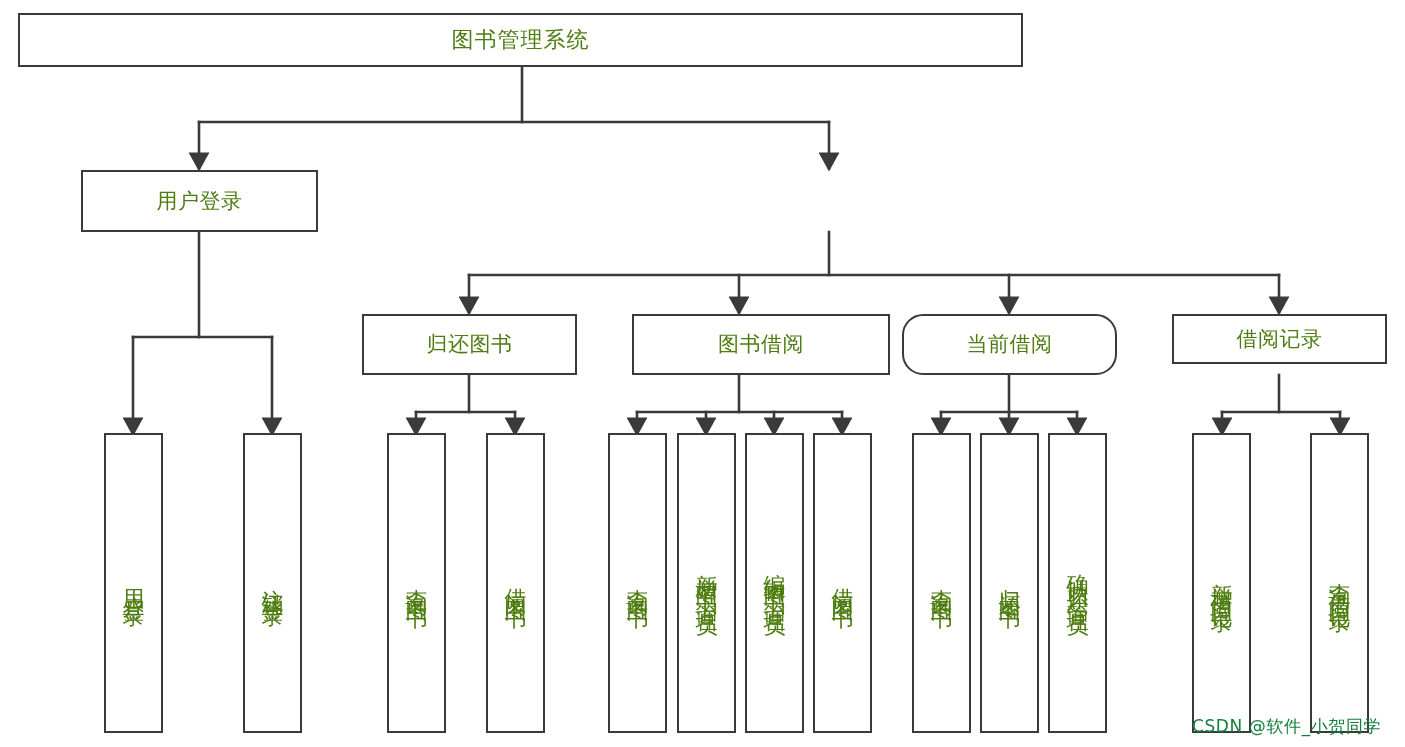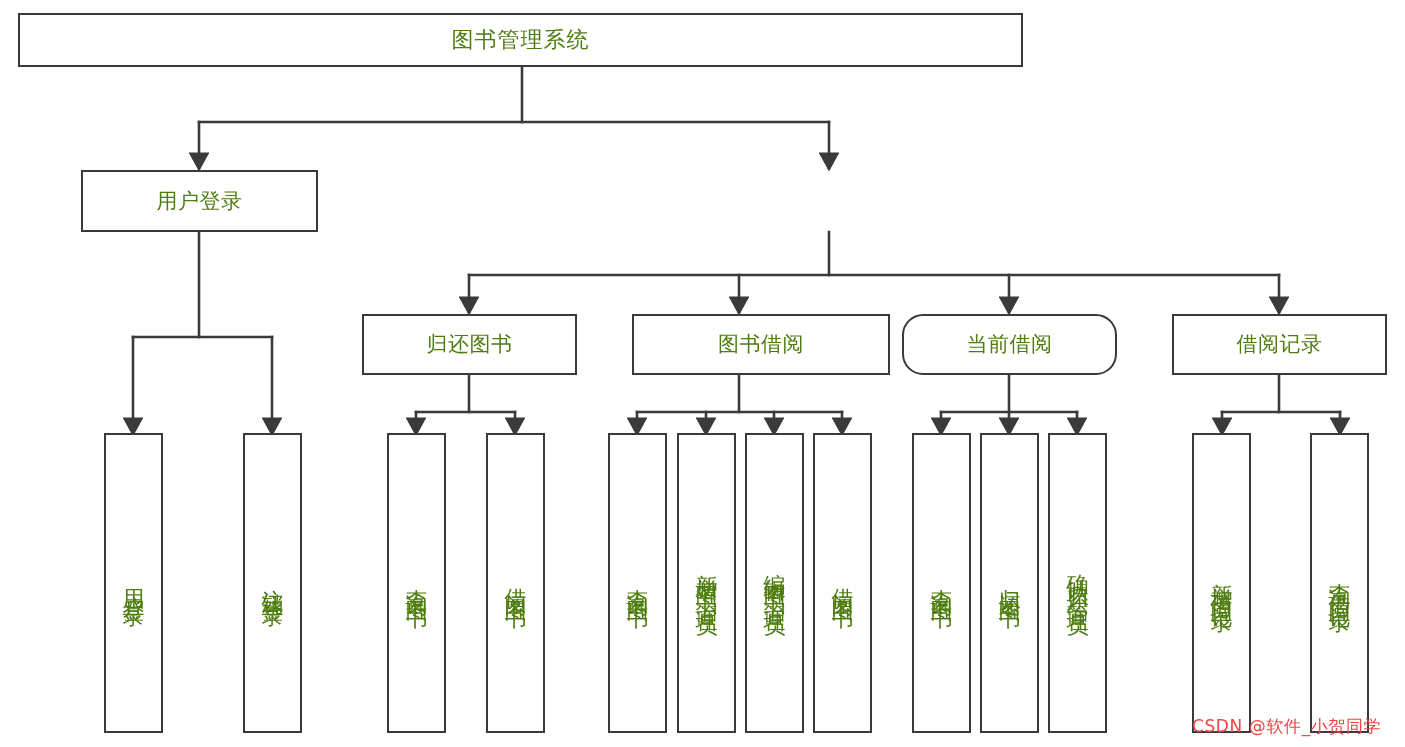--- a/index.html
+++ b/index.html
@@ -59,21 +59,21 @@
   .node.leaf .node-label {
     writing-mode: vertical-rl;
     text-orientation: upright;
     font-size: 22px;
     letter-spacing: 6px;
     line-height: 1;
     text-align: center;
   }
   .watermark {
     position: absolute;
-    color: #ef4444;
+    color: #15803d;
     font-size: 17px;
     letter-spacing: 0.6px;
     white-space: nowrap;
     user-select: none;
   }
 </style>
 </head>
 <body>
 
 <div id="diagram-root">
@@ -142,21 +142,21 @@
   </div>
 
   <div class="node horizontal" style="left:632px; top:314px; width:258px; height:61px;">
     <span class="node-label">图书借阅</span>
   </div>
 
   <div class="node horizontal" style="left:902px; top:314px; width:215px; height:61px;border-radius:21px;">
     <span class="node-label">当前借阅</span>
   </div>
 
-  <div class="node horizontal" style="left:1172px; top:314px; width:215px; height:61px;">
+  <div class="node horizontal" style="left:1172px; top:314px; width:215px; height:50px;">
     <span class="node-label">借阅记录</span>
   </div>
 
   <div class="node leaf" style="left:104px; top:433px; width:59px; height:300px;">
     <span class="node-label">用户登录</span>
   </div>
 
   <div class="node leaf" style="left:243px; top:433px; width:59px; height:300px;">
     <span class="node-label">注销登录</span>
   </div>

